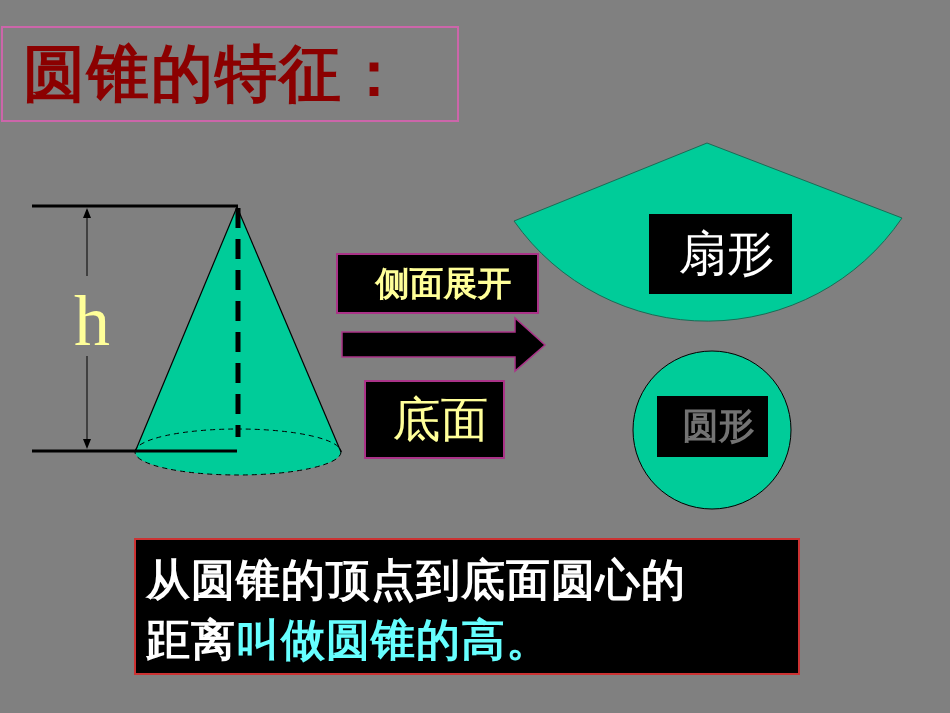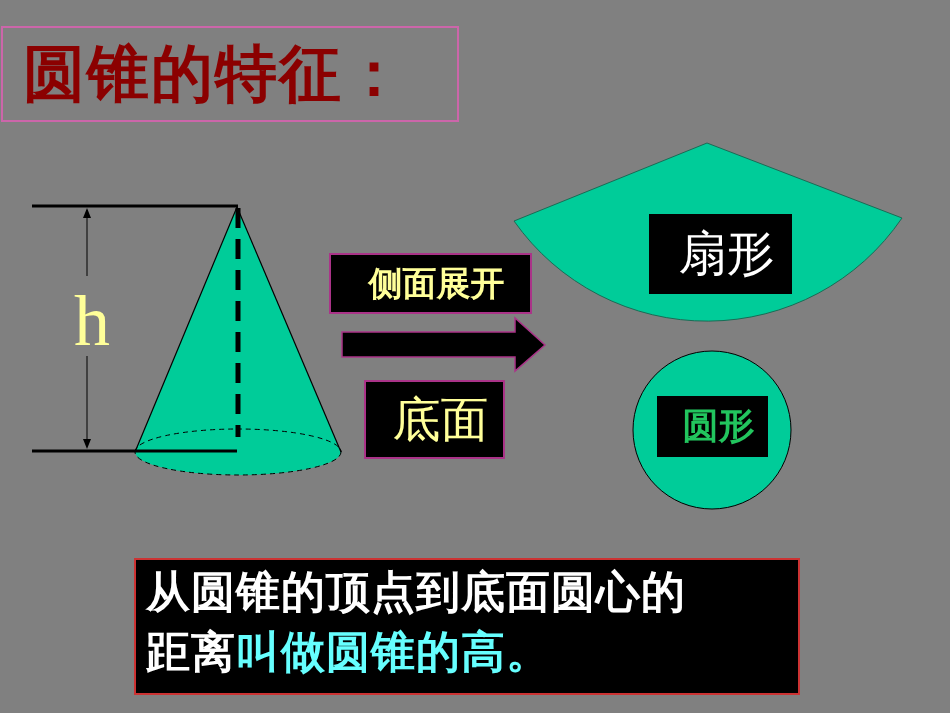--- a/index.html
+++ b/index.html
@@ -16,44 +16,44 @@
     position: absolute; left: 20px; top: 10px; font-size: 62px; font-weight: bold;
     color: #8b0000; letter-spacing: 2px; line-height: 72px; white-space: nowrap;
     font-family: "DejaVu Sans", sans-serif;
   }
   svg.diagram { position: absolute; left: 0; top: 0; }
   .label-box {
     background: #000; box-sizing: border-box; display: flex; align-items: center; justify-content: center;
     white-space: nowrap;
   }
   .unfold-box {
-    left: 329px; top: 253px; width: 203px; height: 61px; border: 2px solid #aa3388;
+    left: 336px; top: 253px; width: 203px; height: 61px; border: 2px solid #aa3388;
     color: #ffff99; font-size: 34px; font-weight: bold; font-family: "DejaVu Sans", sans-serif;
   }
   .base-box {
     left: 364px; top: 380px; width: 141px; height: 79px; border: 2px solid #aa3388;
     color: #ffff99; font-size: 48px;
   }
   .fan-box {
     left: 649px; top: 214px; width: 143px; height: 80px;
     color: #ffffff; font-size: 48px;
   }
   .circle-box {
     left: 657px; top: 396px; width: 111px; height: 61px;
-    color: #22c55e; font-size: 36px; font-weight: bold; font-family: "DejaVu Sans", sans-serif;
+    color: #737373; font-size: 36px; font-weight: bold; font-family: "DejaVu Sans", sans-serif;
   }
   .h-label {
     left: 62px; top: 276px; font-size: 72px; color: #ffff99; line-height: 90px;
     font-family: "Liberation Serif", serif;
   }
   .def-box {
     left: 134px; top: 538px; width: 666px; height: 137px; background: #000;
-    border: 2px solid #cc3333; box-sizing: border-box; padding: 2px 0 0 10px;
+    border: 2px solid #cc3333; box-sizing: border-box; padding: 10px 0 0 10px;
     font-size: 44px; font-weight: bold; line-height: 60px; color: #ffffff;
-    font-family: "DejaVu Sans", sans-serif; letter-spacing: 1px; margin-top: 20px;
+    font-family: "DejaVu Sans", sans-serif; letter-spacing: 1px;
   }
   .def-box .hl { color: #66ffff; }
 </style>
 </head>
 <body>
 
 <div class="abs title-box">
   <span class="title-text">圆锥的特征：</span>
 </div>
 

